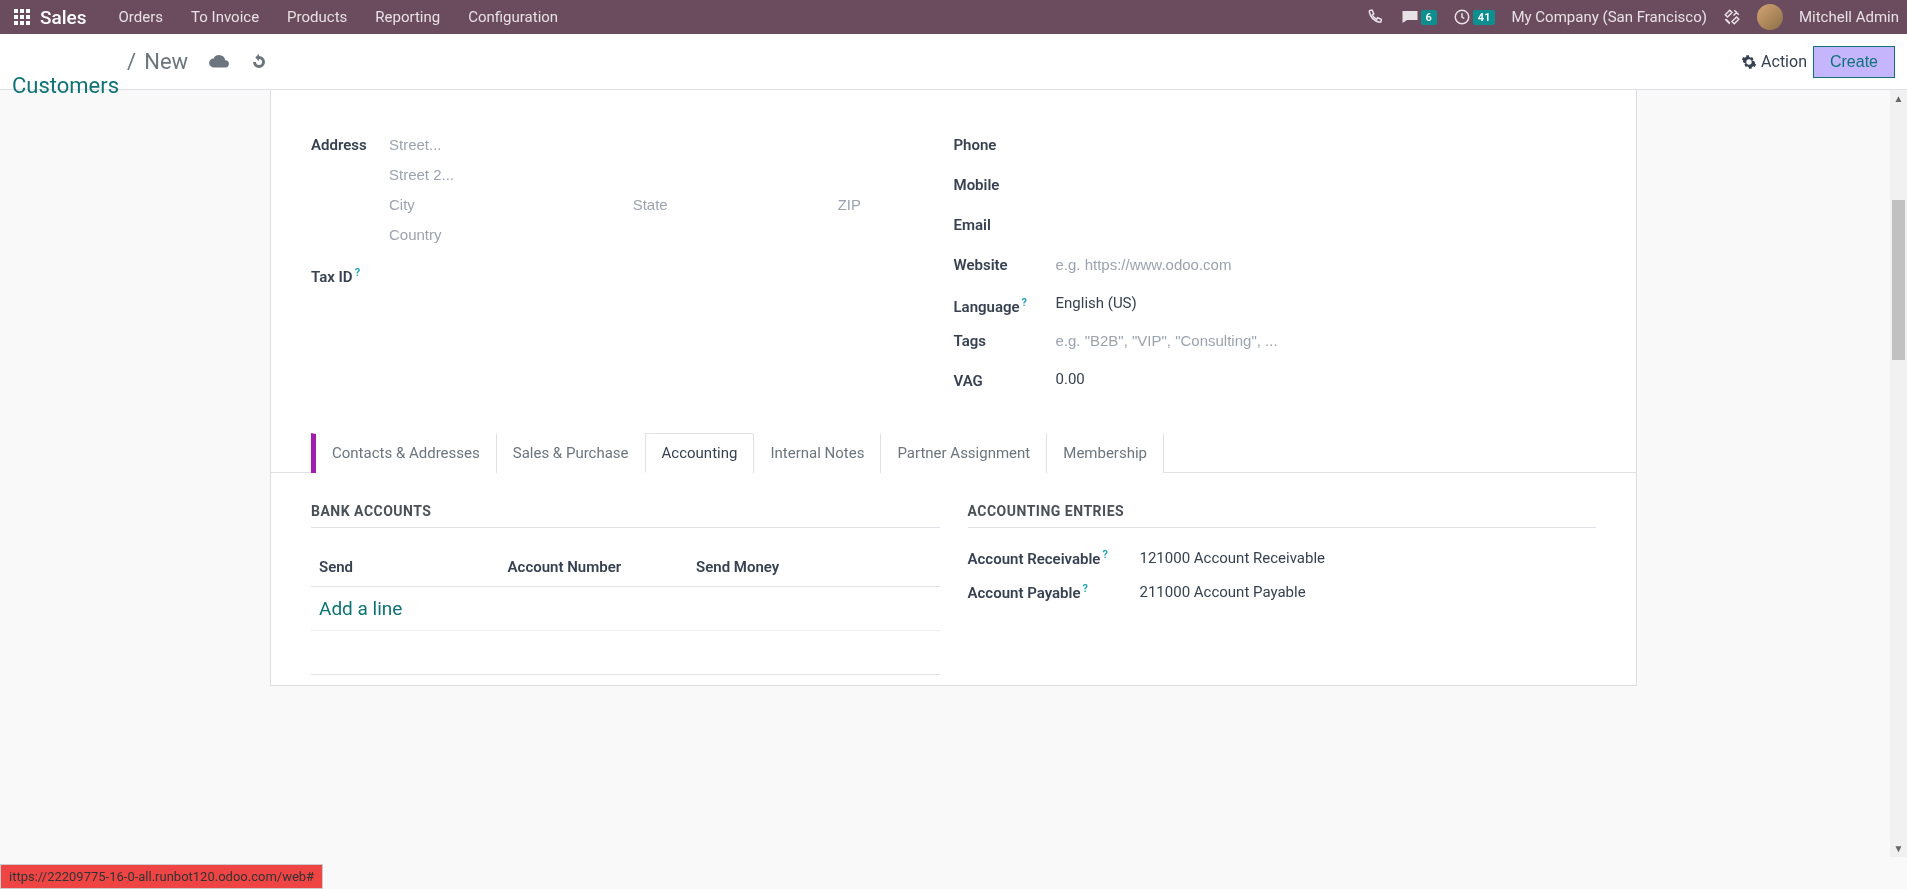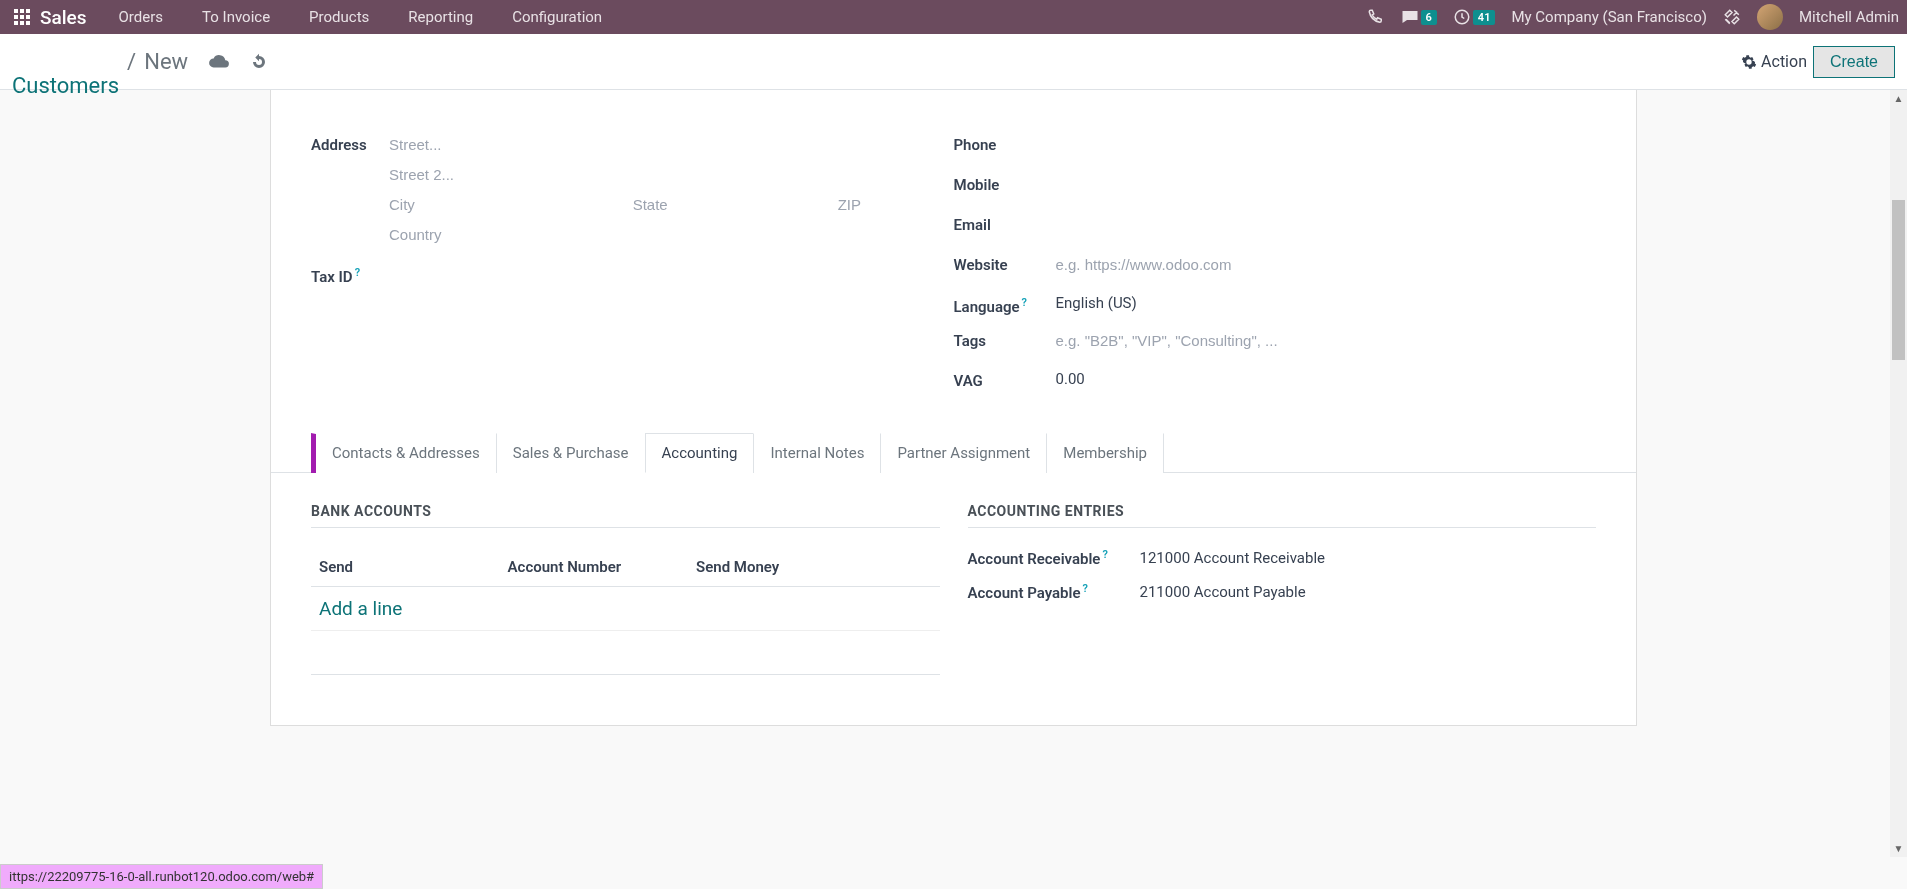--- a/index.html
+++ b/index.html
@@ -1,41 +1,41 @@
 <!DOCTYPE html>
 <html><head>
 <meta charset="utf-8">
 <style>
 * { box-sizing: border-box; margin: 0; padding: 0; }
 body { font-family: -apple-system, BlinkMacSystemFont, "Segoe UI", Roboto, Helvetica, Arial, sans-serif; font-size: 14px; color: #374151; background: #f9f9f9; overflow:hidden;}
 .topbar { background: #6b4b5e; height: 34px; display: flex; align-items: center; padding: 0 8px; color: #e8e1e5; }
 .topbar .apps-icon { width: 28px; display:flex; align-items:center; justify-content:center; }
 .topbar .brand { font-size: 19px; font-weight: 500; color: #fff; margin-right: 18px;margin-left:4px; }
-.topbar .menu { display: flex; gap: 11px; }
+.topbar .menu { display: flex; gap: 0; }
 .topbar .menu a { color: #e8e1e5; text-decoration: none; padding: 0 14px; font-size: 15px; }
 .topbar .spacer { flex: 1; }
 .topbar .right { display: flex; align-items: center; gap: 16px; }
 .topbar .badge { background: #0e8f8f; color: #fff; font-size: 11px; padding: 1px 5px; border-radius: 2px; margin-left: 2px; font-weight:600;}
 .topbar .icon-wrap { display:flex; align-items:center; color:#e8e1e5; }
 .topbar .company { font-size: 15px; }
 .topbar .avatar { width: 26px; height: 26px; border-radius: 50%; background: linear-gradient(135deg,#d4a574,#8b6f47); display:inline-block; }
 .topbar .user { font-size: 15px; }
 
 .breadcrumb-bar { background:#fff; border-bottom:1px solid #dee2e6; height: 56px; display:flex; align-items:center; padding: 0 12px; }
 .breadcrumb-bar .crumbs { font-size: 22px; display:flex; align-items:center; gap:6px;}
 .breadcrumb-bar .crumbs .link { color: #0d7377; margin-top: 48px; }
 .breadcrumb-bar .crumbs .sep { color: #6c757d; font-size:22px; margin:0 2px;}
 .breadcrumb-bar .crumbs .current { color: #6c757d; }
 .breadcrumb-bar .crumb-icon { color:#6c757d; margin-left:14px;}
 .breadcrumb-bar .spacer { flex:1; }
 .breadcrumb-bar .action-btn { color:#374151; font-size:16px; display:flex; align-items:center; gap:4px; cursor:pointer; margin-right: 6px;}
-.breadcrumb-bar .create-btn { border:1px solid #0d7377; color:#0d7377; background:#e5e5e5; padding:6px 16px; font-size:16px; cursor:pointer;}
+.breadcrumb-bar .create-btn { border:1px solid #0d7377; color:#0d7377; background:#c4b5fd; padding:6px 16px; font-size:16px; cursor:pointer;}
 
 .sheet-wrap { position:relative; height: calc(889px - 38px - 56px - 28px); overflow:hidden; }
-.sheet { background:#fff; margin: 0 auto; width: 1367px; border:1px solid #ddd; border-top:none; position:relative; padding-bottom:40px;}
+.sheet { background:#fff; margin: 0 auto; width: 1367px; border:1px solid #ddd; border-top:none; position:relative; }
 .scrollbar-track { position:absolute; right:0; top:0; bottom:0; width:17px; background:#f1f1f1; }
 .scrollbar-arrow { height:17px; display:flex; align-items:center; justify-content:center; background:#f1f1f1; color:#666; font-size:10px;}
 .scrollbar-thumb { position:absolute; right:2px; width:13px; background:#c1c1c1; top:110px; height:160px; }
 
 .form-grid { display:flex; padding: 0 40px; }
 .form-col { flex:1; }
 .form-row { display:flex; align-items:flex-start; margin-bottom: 10px; }
 .form-row .label { width: 78px; font-weight:600; color:#374151; font-size:15px; padding-top:6px;}
 .form-row .fields { flex:1; }
 .form-row input[type=text]{ border:none; border-bottom:1px solid transparent; padding:6px 0; font-size:15px; color:#374151; width:100%; background:transparent;}
@@ -57,21 +57,21 @@
 .tab-col { flex:1; }
 .section-title{ font-weight:700; font-size:14px; color:#495057; letter-spacing:0.5px; border-bottom:1px solid #dee2e6; padding-bottom:8px; margin-bottom:20px;}
 .bank-table { width:100%; border-collapse:collapse;}
 .bank-table th { text-align:left; font-weight:600; font-size:15px; color:#374151; padding:10px 8px; border-bottom:1px solid #dee2e6;}
 .bank-table td { padding:10px 8px; font-size:19px; border-bottom:1px solid #eee;}
 .add-line { color:#0d7377; cursor:pointer; }
 .acc-row { display:flex; align-items:center; margin-bottom:14px;}
 .acc-row .alabel { width:172px; font-weight:600; font-size:15px;}
 .acc-row .avalue { font-size:15px;}
 
-.status-bar { position:fixed; bottom:0; left:0; background:#f0abfc; border:1px solid #ccc; padding:4px 8px; font-size:13px; color:#333;}
+.status-bar { position:fixed; bottom:0; left:0; background:#ef4444; border:1px solid #ccc; padding:4px 8px; font-size:13px; color:#333;}
 
 svg { display:block; }
 </style>
 </head>
 <body>
 
 <div class="topbar">
   <span class="apps-icon">
     <svg width="16" height="16" viewBox="0 0 16 16" fill="#fff">
         <rect x="0" y="0" width="4" height="4"></rect>

